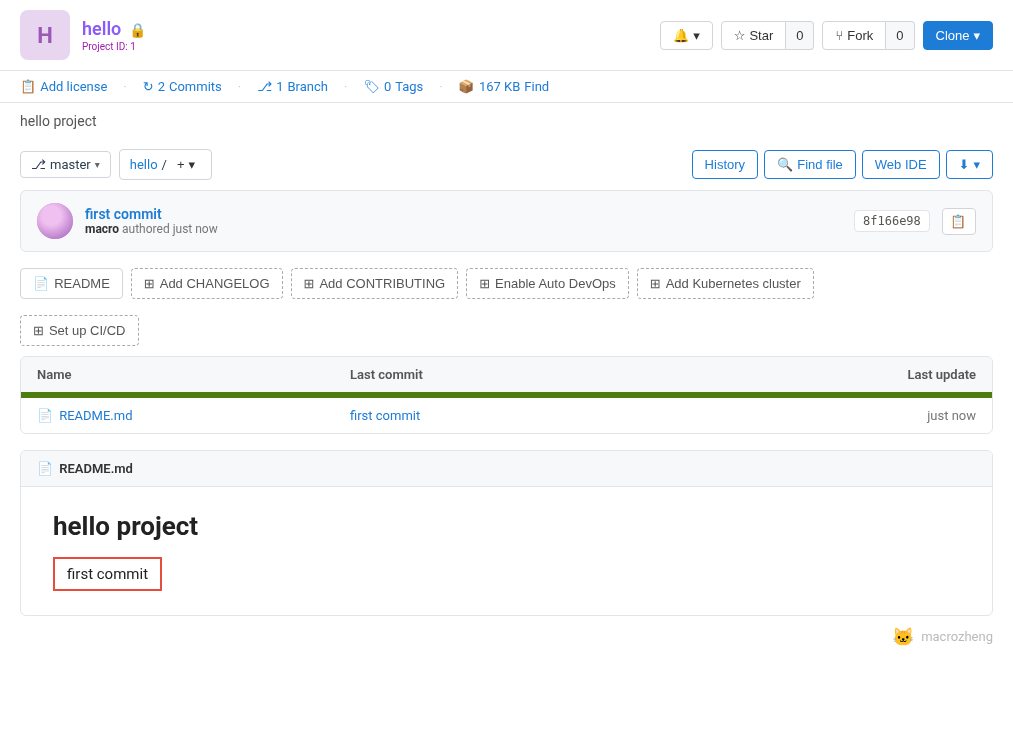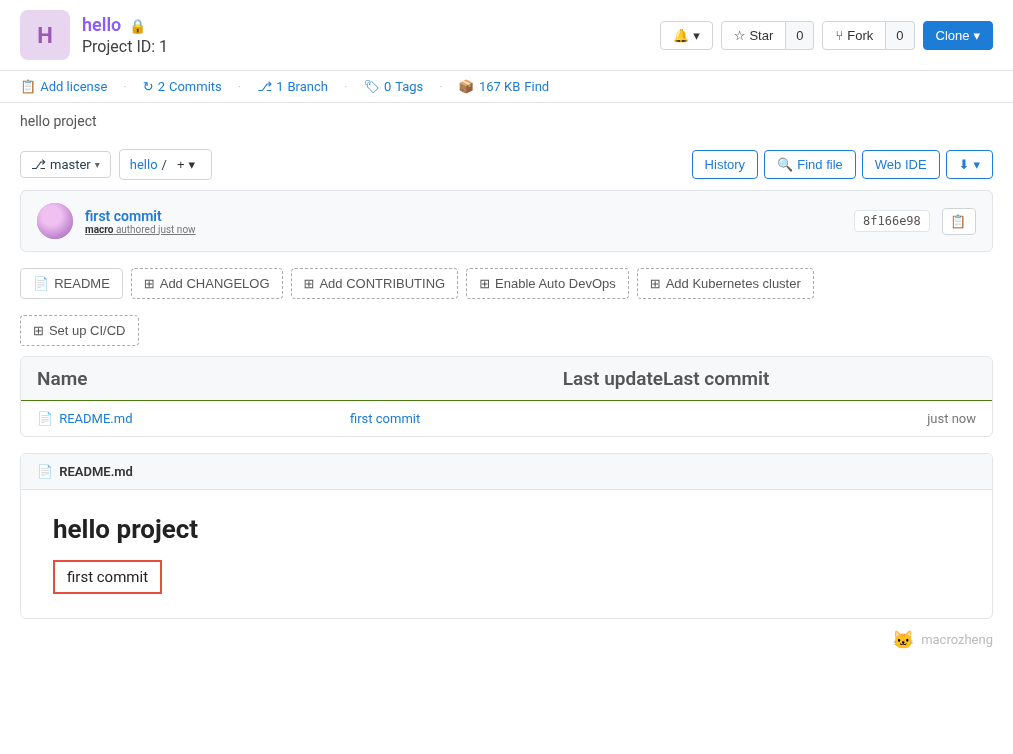--- a/index.html
+++ b/index.html
@@ -8,21 +8,21 @@
     .top-bar {
       display: flex; align-items: center; padding: 10px 20px; border-bottom: 1px solid #e1e4e8; background: #fff;
     }
     .project-avatar {
       width: 50px; height: 50px; background: #e8d5f0; border-radius: 8px; display: flex; align-items: center; justify-content: center;
       font-size: 22px; font-weight: bold; color: #9b59b6; margin-right: 12px; flex-shrink: 0;
     }
     .project-info { flex: 1; }
     .project-name { font-size: 18px; font-weight: 600; color: #8b5cf6; }
     .project-name .lock-icon { font-size: 14px; margin-left: 4px; }
-    .project-id { font-size: 16px; color: #404040; margin-top: 2px; }
+    .project-id { font-size: 10px; color: #a21caf; margin-top: 2px; }
     .top-actions { display: flex; align-items: center; gap: 8px; }
     
     .btn { padding: 6px 12px; border: 1px solid #d1d5da; border-radius: 4px; background: #fff; cursor: pointer; font-size: 13px; color: #333; display: inline-flex; align-items: center; gap: 4px; }
     .btn-primary { background: #1c7cd6; color: #fff; border-color: #1c7cd6; }
     .btn-count { background: #f6f8fa; border-left: none; border-radius: 0 4px 4px 0; padding: 6px 10px; }
     .btn-group { display: flex; }
     .btn-group .btn:first-child { border-radius: 4px 0 0 4px; }
     .btn-group .btn-count { border-radius: 0 4px 4px 0; border-left: none; }
 
     .sub-nav { display: flex; align-items: center; padding: 8px 20px; gap: 16px; border-bottom: 1px solid #e1e4e8; font-size: 13px; }
@@ -38,31 +38,31 @@
     .path-nav a { color: #1c7cd6; text-decoration: none; }
     .spacer { flex: 1; }
     .toolbar-right { display: flex; align-items: flex-start; gap: 6px; }
     .btn-outline { border: 1px solid #1c7cd6; color: #1c7cd6; background: #fff; padding: 6px 12px; border-radius: 4px; cursor: pointer; font-size: 13px; display: inline-flex; align-items: center; gap: 4px; }
 
     .commit-bar { margin: 0 20px; border: 1px solid #e1e4e8; border-radius: 6px; display: flex; align-items: center; padding: 12px 16px; background: #f8f9fa; gap: 12px; }
     .commit-avatar { width: 36px; height: 36px; border-radius: 50%; background: #c8a8e0; display: flex; align-items: center; justify-content: center; flex-shrink: 0; }
     .commit-avatar-inner { width: 100%; height: 100%; border-radius: 50%; overflow: hidden; display: flex; align-items: center; justify-content: center; font-size: 10px; }
     .commit-details { flex: 1; }
     .commit-message { font-weight: 600; color: #1c7cd6; font-size: 14px; }
-    .commit-meta { font-size: 10px; color: #777; margin-top: 0; text-decoration: underline; }
+    .commit-meta { font-size: 12px; color: #777; margin-top: 0; }
     .commit-meta strong { color: #333; }
     .commit-hash { font-family: monospace; font-size: 12px; color: #555; background: #fff; border: 1px solid #e1e4e8; padding: 3px 8px; border-radius: 4px; }
     .copy-btn { padding: 5px 8px; border: 1px solid #d1d5da; background: #fff; border-radius: 4px; cursor: pointer; color: #666; font-size: 13px; }
 
     .quick-actions { padding: 16px 20px; display: flex; flex-wrap: wrap; gap: 8px; }
     .qa-btn { border: 1px dashed #aaa; background: #fff; color: #555; padding: 7px 12px; border-radius: 4px; cursor: pointer; font-size: 13px; display: inline-flex; align-items: center; gap: 5px; }
     .qa-btn.solid { border-style: solid; border-color: #d1d5da; }
 
     .file-table { margin: 0 20px; border: 1px solid #e1e4e8; border-radius: 6px; overflow: hidden; }
-    .file-table-header { display: grid; grid-template-columns: 1fr 1fr 1fr; padding: 10px 16px; background: #f6f8fa; border-bottom: 1px solid #4d7c0f; font-weight: 600; font-size: 19px; color: #555; }
+    .file-table-header { display: grid; grid-template-columns: 1fr 1fr 1fr; padding: 10px 16px; background: #f6f8fa; border-bottom: 6px solid #4d7c0f; font-weight: 600; font-size: 13px; color: #555; }
     .file-table-row { display: grid; grid-template-columns: 1fr 1fr 1fr; padding: 10px 16px; border-bottom: 1px solid #f0f0f0; align-items: center; font-size: 13px; }
     .file-table-row:last-child { border-bottom: none; }
     .file-link { color: #1c7cd6; text-decoration: none; display: inline-flex; align-items: center; gap: 6px; }
     .commit-link { color: #1c7cd6; text-decoration: none; }
     .update-time { color: #777; text-align: right; }
 
     .readme-section { margin: 16px 20px 0; border: 1px solid #e1e4e8; border-radius: 6px; overflow: hidden; }
     .readme-header { padding: 10px 16px; border-bottom: 1px solid #e1e4e8; font-size: 13px; font-weight: 600; color: #333; display: flex; align-items: center; gap: 6px; background: #f6f8fa; }
     .readme-content { padding: 24px 32px; }
     .readme-title { font-size: 26px; font-weight: bold; margin-bottom: 16px; color: #222; }
@@ -223,22 +223,22 @@
 <div style="padding: 0 20px 10px;">
   <button class="qa-btn">
     <span>⊞</span>
     <span>Set up CI/CD</span>
   </button>
 </div>
 
 <div class="file-table">
   <div class="file-table-header">
     <span>Name</span>
+    <span>Last commit</span>
     <span style="text-align:right;">Last update</span>
-    <span>Last commit</span>
   </div>
   <div class="file-table-row">
     <a class="file-link" href="#">
       <span>📄</span>
       <span>README.md</span>
     </a>
     <a class="commit-link" href="#">first commit</a>
     <span class="update-time">just now</span>
   </div>
 </div>

